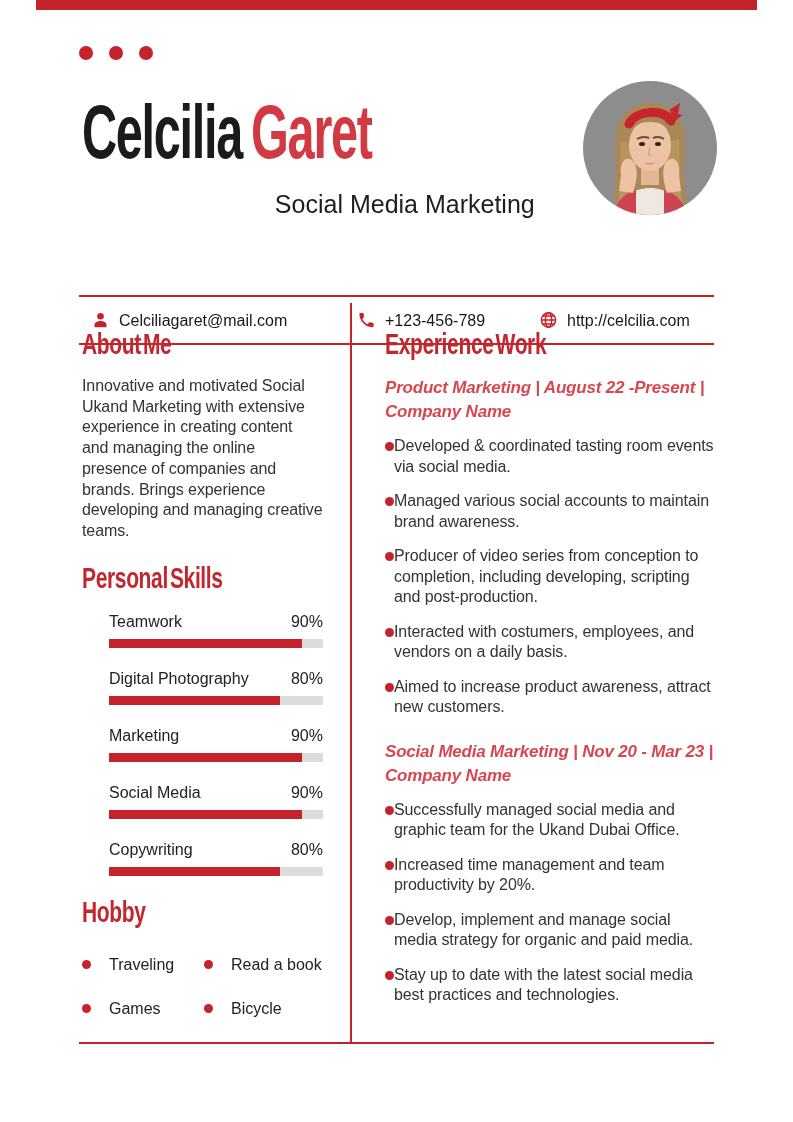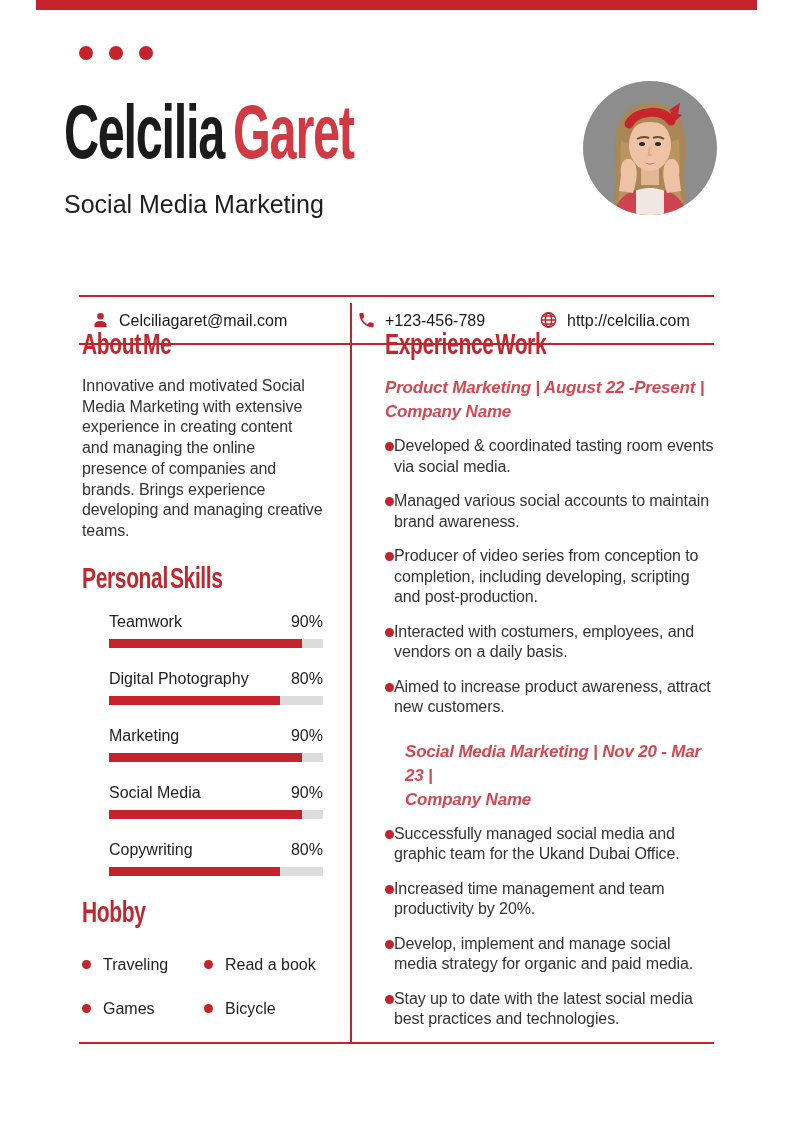--- a/index.html
+++ b/index.html
@@ -5,21 +5,21 @@
   html,body{margin:0;padding:0;background:#e9e9e9;}
   .page{position:relative;width:793px;height:1122px;margin:0 auto;background:#ffffff;
         font-family:"Liberation Sans","DejaVu Sans",sans-serif;overflow:hidden;color:#2f2f2f;}
 
   
   .topbar{position:absolute;top:0;left:36px;right:36px;height:10px;background:#c5232b;}
   .dots{position:absolute;top:46px;left:79px;display:flex;gap:16px;}
   .dots i{width:14px;height:14px;border-radius:50%;background:#c5232b;display:block;}
 
   
-  .name-block{position:absolute;top:94px;left:64px;}
+  .name-block{position:absolute;top:94px;left:82px;text-align:right;}
   h1{margin:0;font-size:76px;line-height:76px;font-weight:700;letter-spacing:-2px;
      white-space:nowrap;transform:scaleX(0.64);transform-origin:left top;color:#1b1b1b;}
   h1 .nr{color:#d13a42;margin-left:14px;}
   .subtitle{margin-top:20px;font-size:25px;color:#1e1e1e;}
 
   .photo{position:absolute;top:81px;left:583px;width:134px;height:134px;}
 
   
   .contactbar{position:absolute;top:263px;left:79px;width:635px;height:50px;box-sizing:border-box;
               border-top:2px solid #c5232b;border-bottom:2px solid #c5232b;margin-top:32px;}
@@ -42,26 +42,26 @@
 
   .skills-title{margin-top:21px;}
   .skills{margin-top:19px;}
   .skill{margin-bottom:21px;margin-left:27px;}
   .skill-head{display:flex;justify-content:space-between;font-size:16px;color:#222222;line-height:19px;}
   .skill-track{margin-top:8px;height:9px;background:#dcdcdc;}
   .skill-fill{height:100%;background:#c5232b;}
 
   .hobby-title{margin-top:4px;}
   .hobby-grid{margin-top:28px;display:grid;grid-template-columns:122px 1fr;row-gap:25px;}
-  .hobby-item{display:flex;align-items:center;gap:12px;font-size:16px;color:#222222;line-height:19px;}
+  .hobby-item{display:flex;align-items:center;gap:18px;font-size:16px;color:#222222;line-height:19px;}
   .hdot,.bdot{width:9px;height:9px;border-radius:50%;background:#c5232b;flex:none;display:block;}
 
   .job-heading{margin-top:17px;font-size:17px;line-height:24px;font-style:italic;font-weight:700;
                color:#d84750;letter-spacing:-0.2px;}
-  .job2 .job-heading{margin-top:22px;margin-left:20px;}
+  .job2 .job-heading{margin-top:22px;}
   ul.bullets{list-style:none;margin:12px 0 0 0;padding:0;}
   ul.bullets li{display:flex;margin-bottom:14px;font-size:16px;line-height:20.5px;color:#333333;letter-spacing:-0.1px;}
   .bdot{margin-top:6px;}
 </style>
 </head>
 <body>
 
 <div class="page">
 
   <div class="topbar"></div>
@@ -131,21 +131,21 @@
         <path d="M3 12h18 M4.6 7h14.8 M4.6 17h14.8" stroke="#c5232b" stroke-width="1.9" fill="none"></path>
       </svg>
       <span>http://celcilia.com</span>
     </div>
   </div>
 
   <div class="bodycols">
 
     <div class="col-left">
       <h2>About Me</h2>
-      <div class="about-text">Innovative and motivated Social Media Marketing with extensive experience in creating content and managing the online presence of companies and brands. Brings experience developing and managing creative teams.</div>
+      <div class="about-text">Innovative and motivated Social Ukand Marketing with extensive experience in creating content and managing the online presence of companies and brands. Brings experience developing and managing creative teams.</div>
 
       <h2 class="skills-title">Personal Skills</h2>
       <div class="skills">
         <div class="skill">
           <div class="skill-head">
               <span>Teamwork</span>
               <span>90%</span>
             </div>
           <div class="skill-track">
               <div class="skill-fill" style="width: 90%;"></div>

